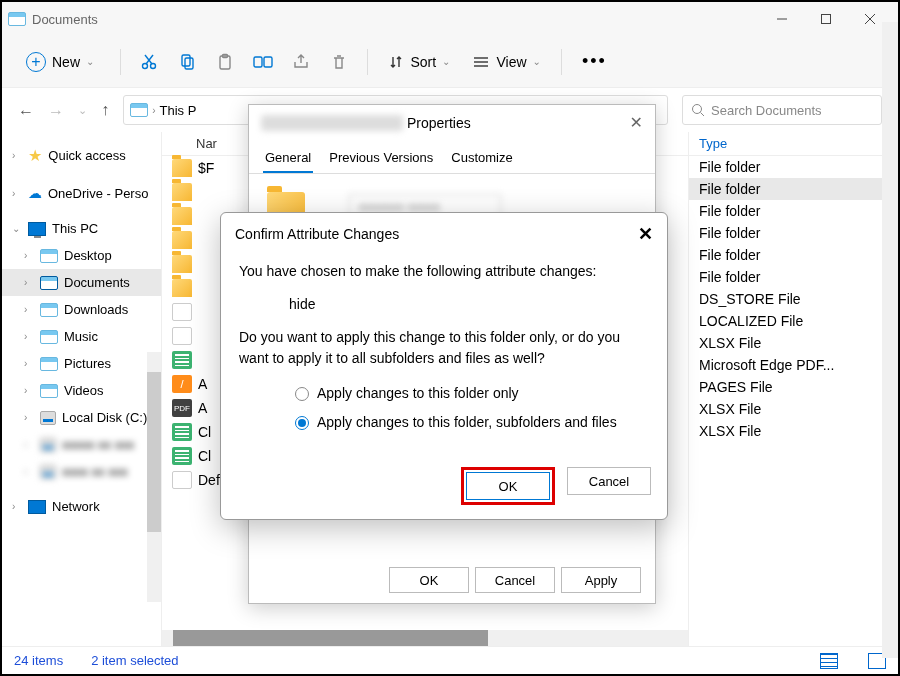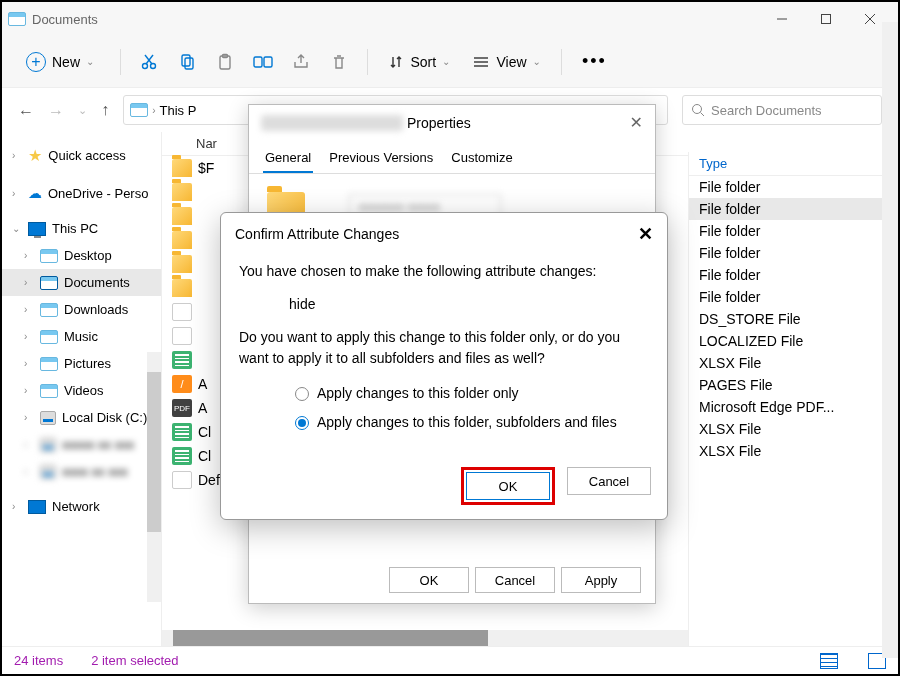--- a/index.html
+++ b/index.html
@@ -60,29 +60,29 @@
 .row { display: flex; align-items: center; padding: 3px 0 3px 10px; font-size: 14px; white-space: nowrap; }
 .row .ficon { width: 20px; height: 18px; margin-right: 6px; flex-shrink: 0; }
 .fic-folder { background: linear-gradient(135deg, #ffd97a 0%, #f7b733 100%); border-radius: 2px 2px 0 0; position: relative; }
 .fic-folder::before { content:''; position:absolute; top:-4px; left:0; width:9px; height:4px; background:#f7b733; border-radius:1px 1px 0 0; }
 .fic-xlsx { background: #3cb371; border-radius: 2px; position: relative; }
 .fic-xlsx::after { content:''; position:absolute; inset:3px; background: repeating-linear-gradient(#fff 0 1.5px, transparent 1.5px 3.5px); }
 .fic-pages { background: #ff8c1a; border-radius: 2px; position: relative; }
 .fic-pages::after { content:'/'; color:#fff; position:absolute; inset:0; display:flex; align-items:center; justify-content:center; font-size:11px; }
 .fic-pdf { background: #404040; border-radius: 2px; position: relative; color:#fff; font-size:8px; display:flex; align-items:center; justify-content:center; }
 .fic-blank { background: #fff; border: 1px solid #ccc; border-radius: 2px; }
-.typecol { width: 210px; border-left: 1px solid #eee; overflow: hidden; margin-top: 20px; }
+.typecol { width: 210px; border-left: 1px solid #eee; overflow: hidden; }
 .typecol .col-header { padding-left: 10px; color: #0066cc; }
 .typecol .trow { padding: 3px 10px; font-size: 14px; white-space: nowrap; overflow: hidden; text-overflow: ellipsis; }
 .typecol .trow.selected { background: #e8e8e8; }
 .bottom-scroll { position: absolute; bottom: 0; left: 0; right: 0; height: 16px; background: #f0f0f0; }
 .bottom-thumb { height: 100%; width: 60%; background: #999; margin-left: 2%; }
 .right-scroll { position: absolute; right: 0; top: 20px; bottom: 16px; width: 16px; background: #f0f0f0; }
 
-.status { display: flex; align-items: center; height: 28px; padding: 0 12px; font-size: 13px; color: #a21caf; gap: 28px; border-top: 1px solid #eee; }
+.status { display: flex; align-items: center; height: 28px; padding: 0 12px; font-size: 13px; color: #1d4ed8; gap: 28px; border-top: 1px solid #eee; }
 .status .spacer { flex: 1; }
 .view-ic { width: 18px; height: 16px; border: 1.5px solid #0066cc; display:inline-flex; margin-left:2px; }
 .view-ic.lines { background: repeating-linear-gradient(#0066cc 0 1px, transparent 1px 4px); }
 
 
 .props-dialog { position: absolute; left: 246px; top: 102px; width: 408px; height: 500px; background: #fff; border: 1px solid #bbb; box-shadow: 0 4px 20px rgba(0,0,0,.2); }
 .props-title { display: flex; align-items: center; padding: 8px 12px; font-size: 14px; }
 .props-title .blur { filter: blur(3px); background:#ddd; color:transparent; padding:0 20px; border-radius:3px; margin-right:4px; }
 .props-title .x { margin-left: auto; color: #666; font-size: 16px; }
 .props-tabs { display: flex; gap: 14px; padding: 4px 14px 0; border-bottom: 1px solid #ddd; font-size: 13px; }
@@ -360,22 +360,22 @@
         </div>
       <div class="trow">File folder</div>
       <div class="trow selected">File folder</div>
       <div class="trow">File folder</div>
       <div class="trow">File folder</div>
       <div class="trow">File folder</div>
       <div class="trow">File folder</div>
       <div class="trow">DS_STORE File</div>
       <div class="trow">LOCALIZED File</div>
       <div class="trow">XLSX File</div>
+      <div class="trow">Microsoft Edge PDF...</div>
       <div class="trow">PAGES File</div>
-      <div class="trow">Microsoft Edge PDF...</div>
       <div class="trow">XLSX File</div>
       <div class="trow">XLSX File</div>
       <div class="right-scroll"></div>
     </div>
   </div>
 </div>
 
 <div class="status">
   <span>24 items</span>
   <span>2 item selected</span>

